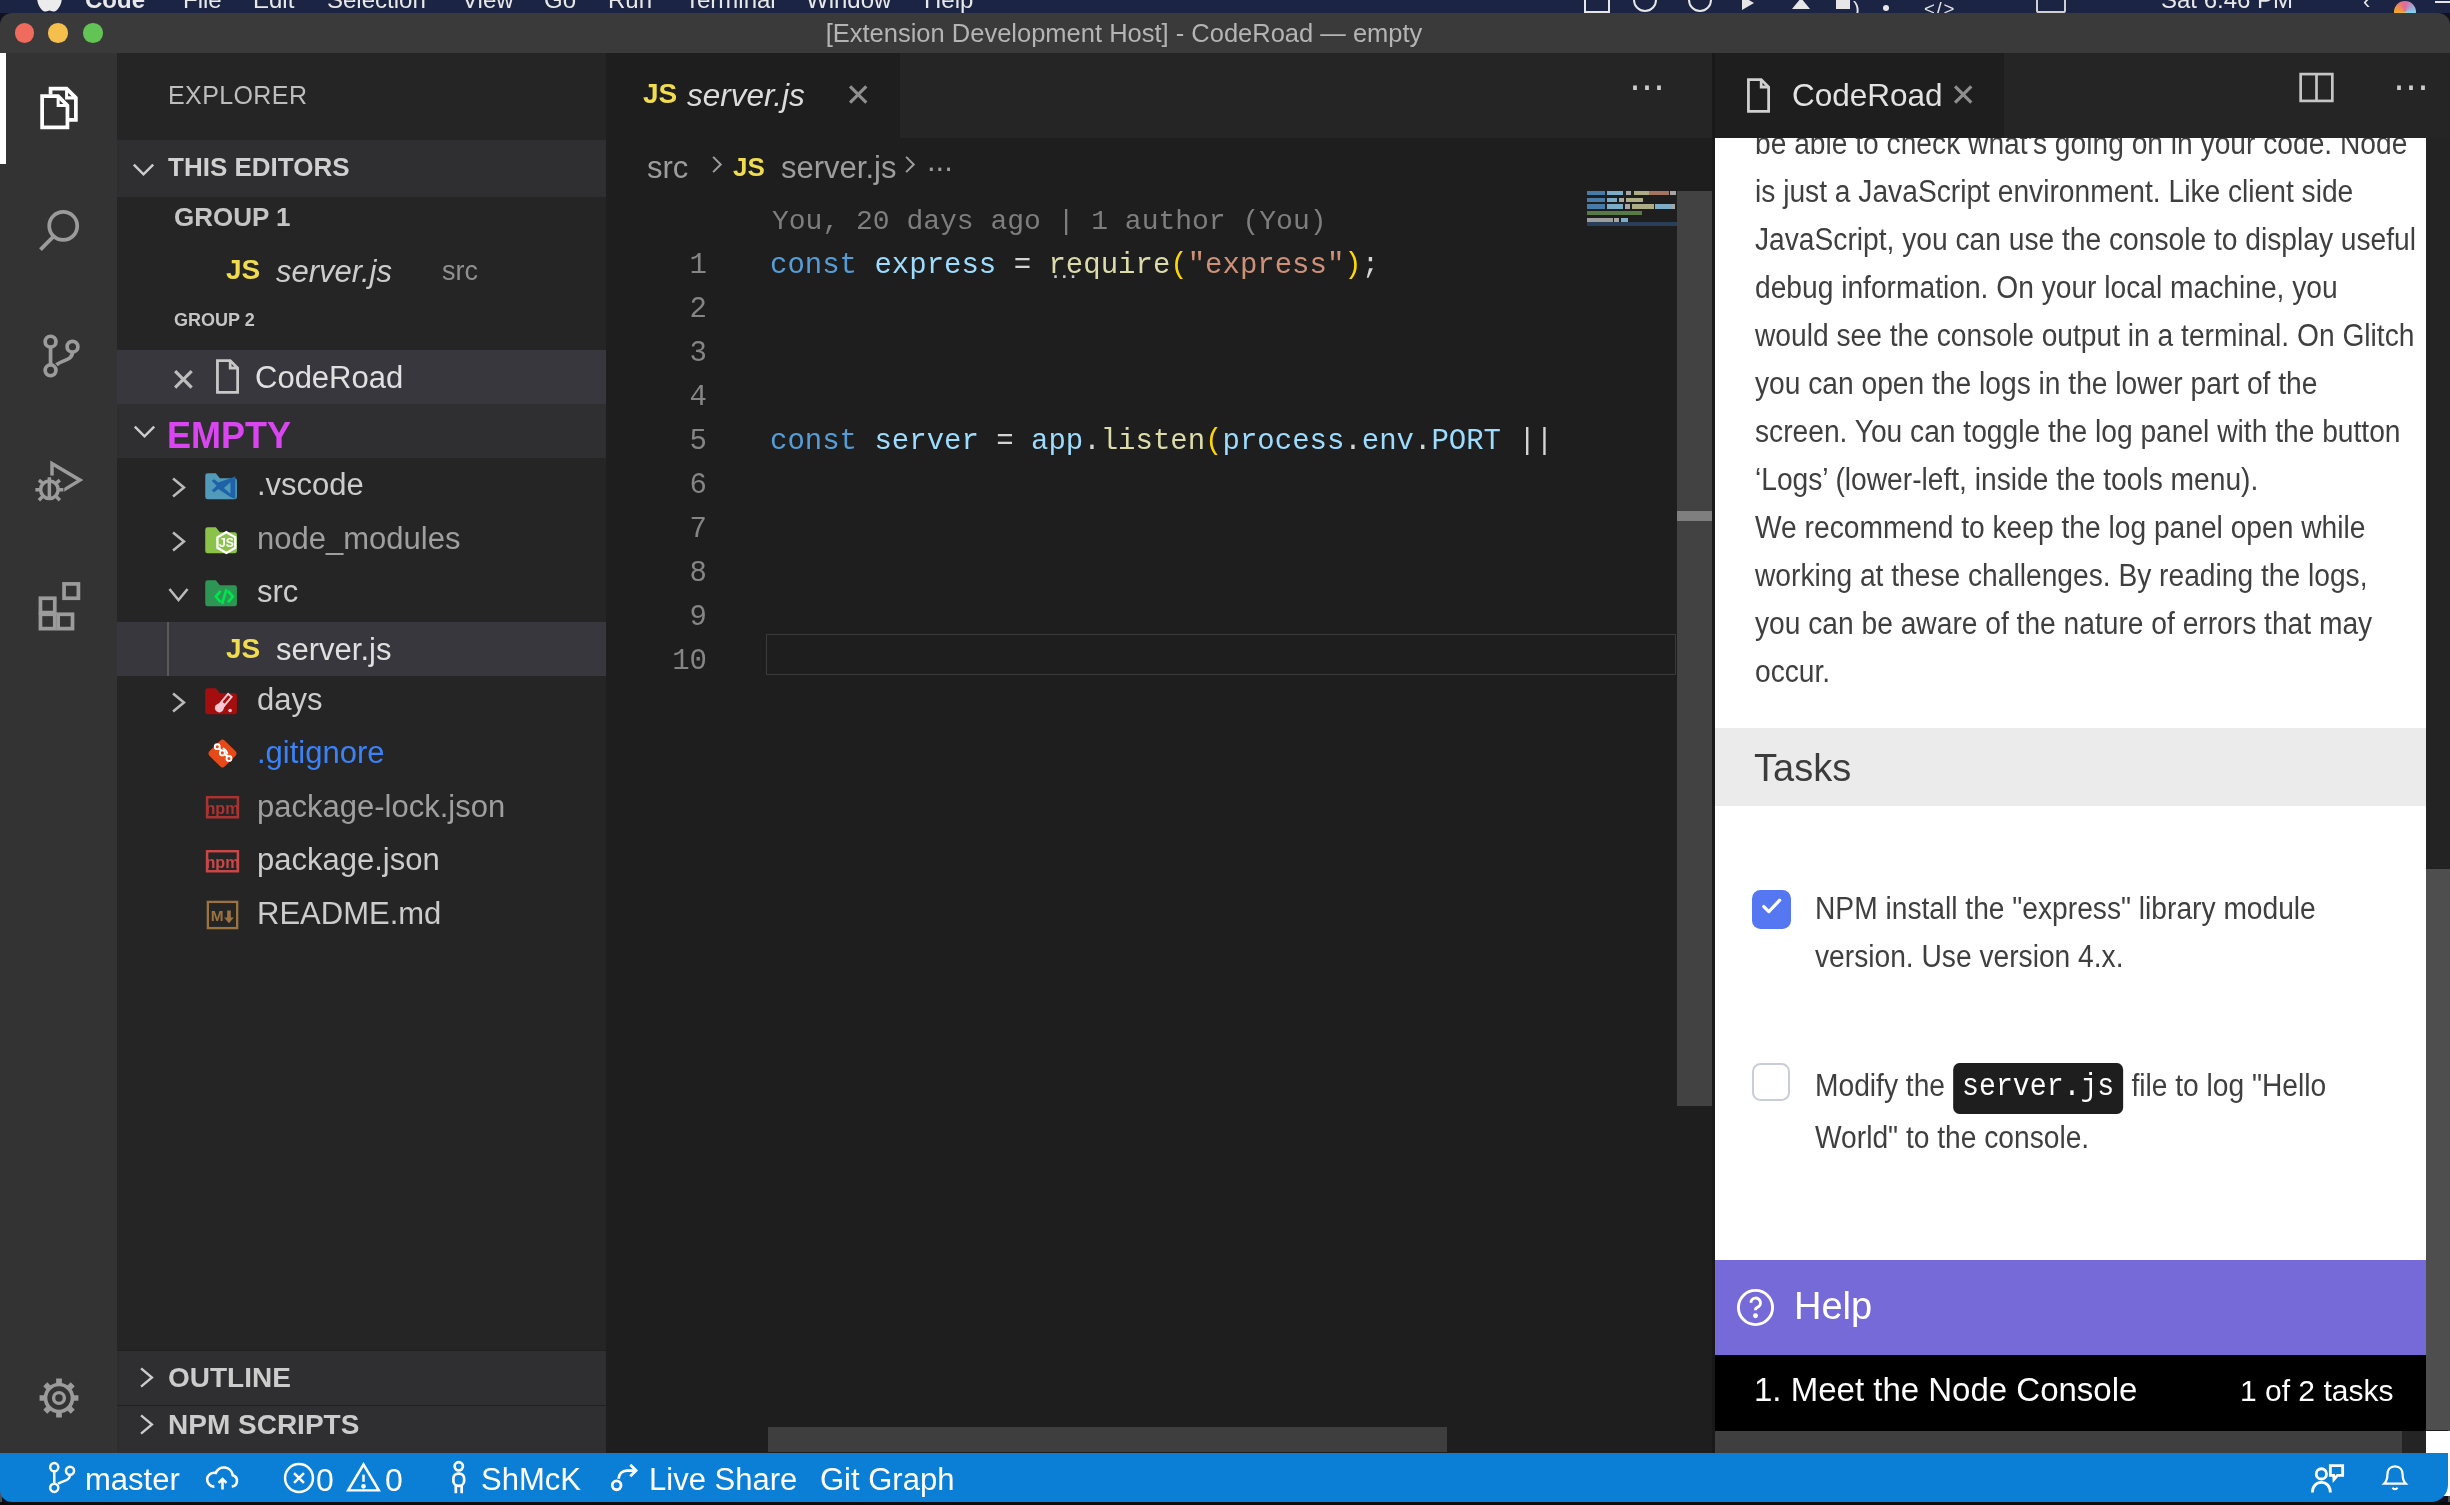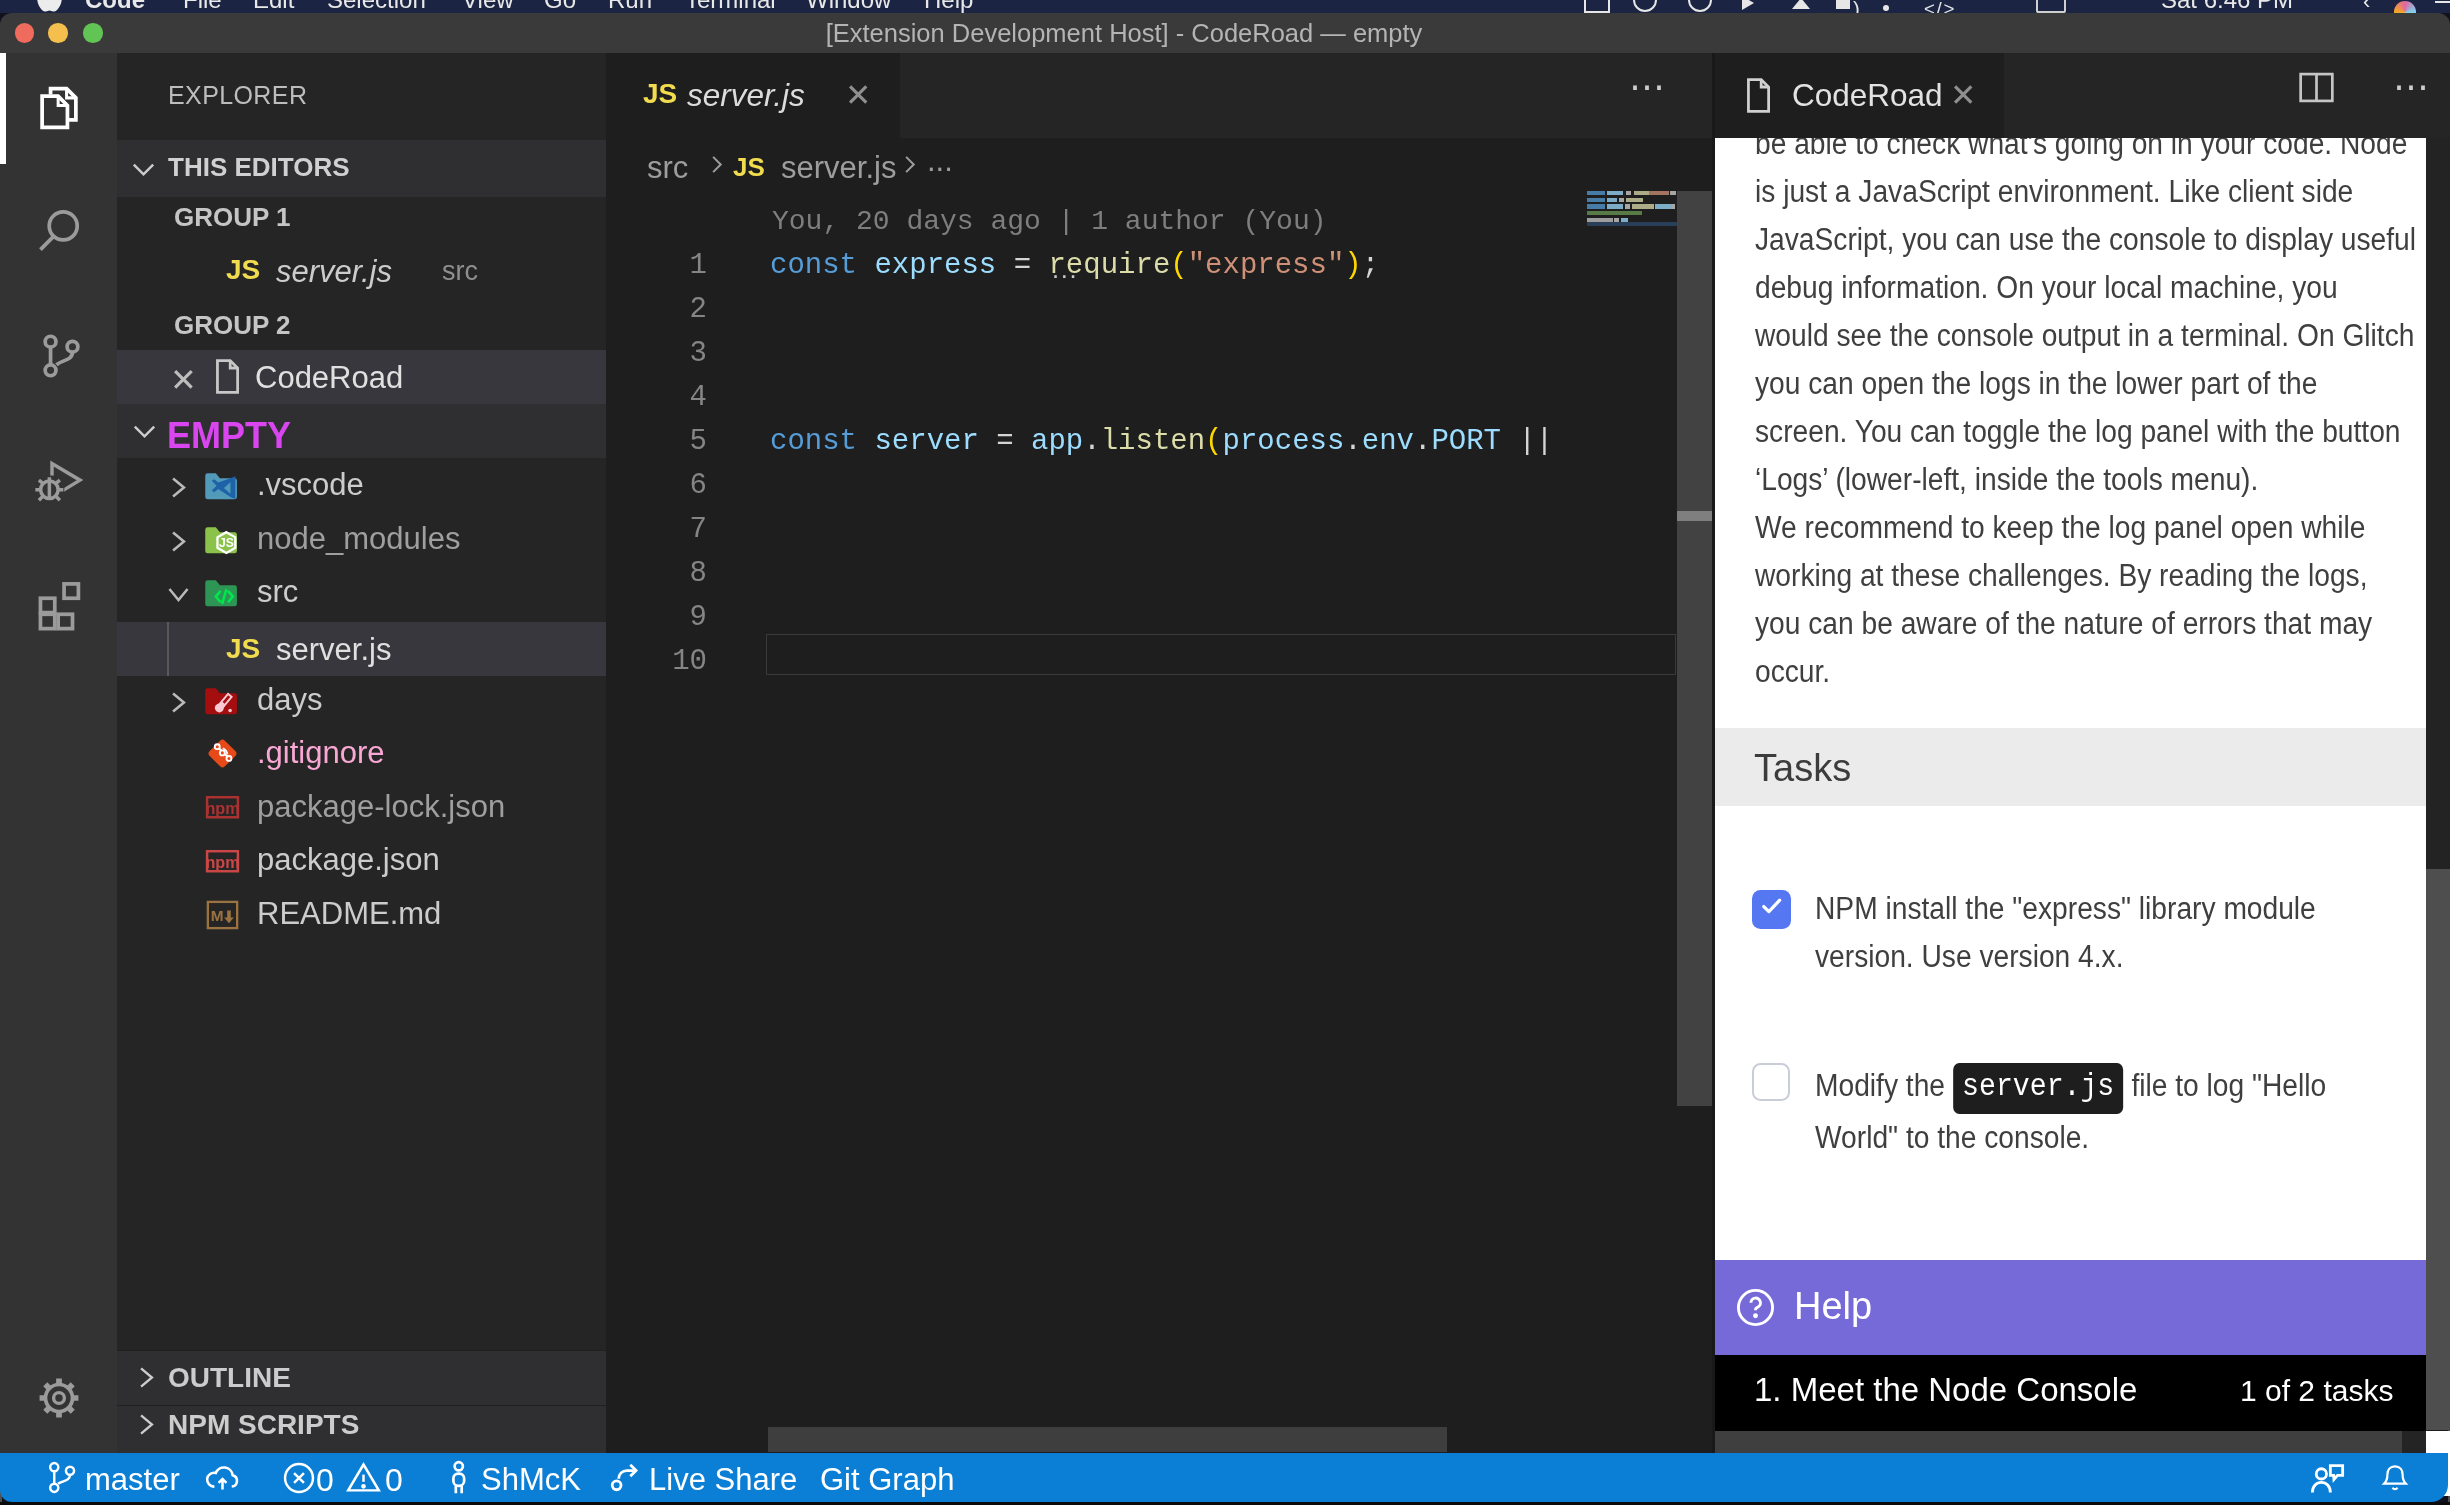--- a/index.html
+++ b/index.html
@@ -117,21 +117,21 @@
       <path d="M3 6 l5 5 5-5"></path>
     </svg>
   </div>
 <div class="abs" style="left:168px;top:152px;color:#d0d0d0;font-size:26px;font-weight:bold;">THIS EDITORS</div>
 
 <div class="abs" style="left:174px;top:202px;color:#c5c5c5;font-size:26px;font-weight:bold;">GROUP 1</div>
 <div class="abs" style="left:226px;top:254px;color:#f0dc4e;font-size:28px;font-weight:bold;">JS</div>
 <div class="abs" style="left:276px;top:254px;color:#cccccc;font-size:31px;font-style:italic;">server.js</div>
 <div class="abs" style="left:442px;top:256px;color:#8f8f8f;font-size:27px;">src</div>
 
-<div class="abs" style="left:174px;top:310px;color:#c5c5c5;font-size:26px;font-weight:bold;">GROUP 2</div>
+<div class="abs" style="left:174px;top:310px;color:#c5c5c5;font-size:18px;font-weight:bold;">GROUP 2</div>
 <div class="abs" style="left:117px;top:350px;width:489px;height:54px;background:#37373d;"></div>
 <div class="abs" style="left:170px;top:361px;color:#bdbdbd;font-size:32px;">✕</div>
 <div class="abs" style="left:210px;top:357px;">
     <svg width="34" height="39" viewBox="0 0 16 18" fill="none" stroke="#c8c8c8" stroke-width="1.3">
       <path d="M3.5 1.5 h6 l3.5 3.5 v11.5 h-9.5 z"></path>
       <path d="M9.5 1.5 v3.5 h3.5"></path>
     </svg>
   </div>
 <div class="abs" style="left:255px;top:360px;color:#e0e0e0;font-size:31px;">CodeRoad</div>
 
@@ -214,21 +214,21 @@
   <rect x="5" y="5" width="14" height="14" rx="2.2" transform="rotate(45 12 12)" fill="#e64a19"></rect>
   <g stroke="#ffffff" stroke-width="1.2" fill="#e64a19">
         <path d="M8.6 7.4 L16.4 15.2" stroke-width="1.4"></path>
         <path d="M12.2 8.6 c1.8 .8 2.8 2.2 3 4" fill="none"></path>
         <circle cx="8.6" cy="7.6" r="1.6"></circle>
         <circle cx="16.2" cy="15.2" r="1.6"></circle>
         <circle cx="11.9" cy="11.6" r="1.6"></circle>
       </g>
 </svg>
   </div>
-<div class="abs" style="left:257px;top:735px;color:#f9a8d4;font-size:31px;">.gitignore</div>
+<div class="abs" style="left:257px;top:735px;color:#3b82f6;font-size:31px;">.gitignore</div>
 
 <div class="abs" style="left:204px;top:791px;">
     <svg width="37" height="34" viewBox="0 0 24 22">
   <rect x="2" y="4" width="20" height="13" fill="none" stroke="#ac3232" stroke-width="1.6"></rect>
   <text x="12" y="14.6" text-anchor="middle" font-family="Liberation Sans" font-weight="bold" font-size="10.5" fill="#ac3232">npm</text>
 </svg>
   </div>
 <div class="abs" style="left:257px;top:789px;color:#9f9f9f;font-size:31px;">package-lock.json</div>
 
 <div class="abs" style="left:204px;top:845px;">

